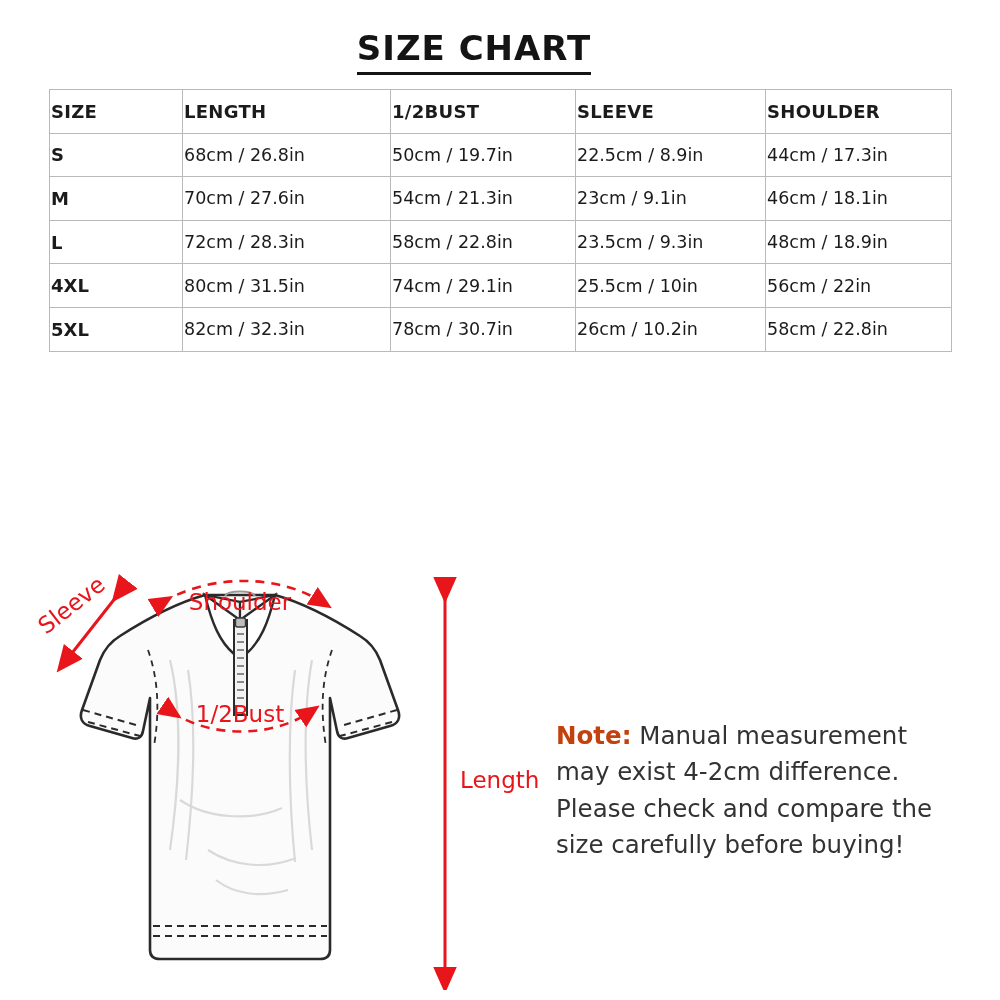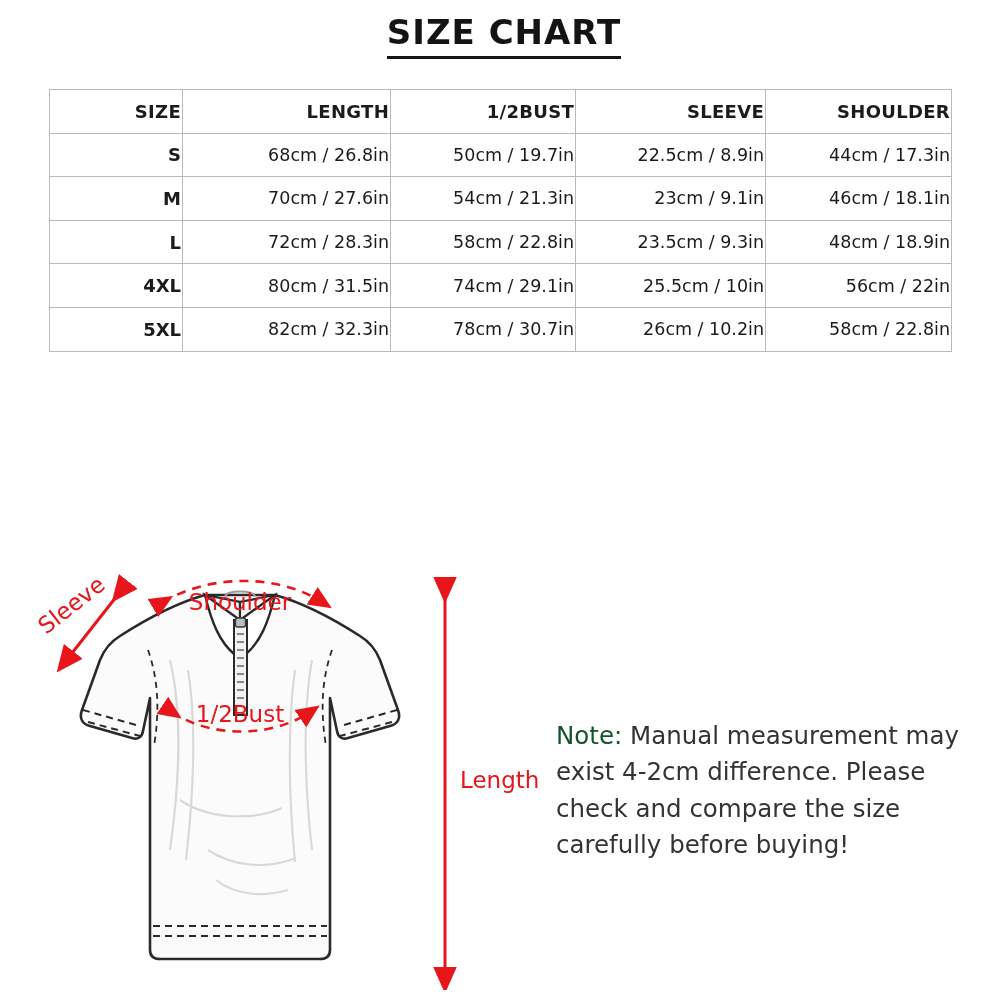--- a/index.html
+++ b/index.html
@@ -12,25 +12,24 @@
     height: 1000px;
     position: relative;
     font-family: "DejaVu Sans", sans-serif;
     color: #1a1a1a;
     overflow: hidden;
   }
 
   
   .title-wrap {
     position: absolute;
-    top: 12px;
+    top: 28px;
     left: 0;
     width: 948px;
     text-align: center;
-    padding-left: 30px;
   }
   .title {
     display: inline-block;
     font-size: 34px;
     font-weight: bold;
     letter-spacing: 1px;
     color: #141414;
     padding-bottom: 4px;
     border-bottom: 3px solid #141414;
     font-family: "DejaVu Sans", sans-serif;
@@ -43,21 +42,21 @@
     left: 49px;
     width: 902px;
   }
   table.size-table {
     border-collapse: collapse;
     width: 902px;
     table-layout: fixed;
   }
   table.size-table td, table.size-table th {
     border: 1px solid #b9b9b9;
-    text-align: right;
+    text-align: left;
     vertical-align: middle;
     height: 40.6px;
     font-size: 17.5px;
     color: #1b1b1b;
     font-family: "DejaVu Sans", sans-serif;
   }
   table.size-table thead th {
     font-weight: bold;
     font-size: 18px;
     letter-spacing: 0.3px;
@@ -85,21 +84,21 @@
   .note {
     position: absolute;
     left: 556px;
     top: 718px;
     width: 410px;
     font-size: 24.5px;
     line-height: 1.48;
     color: #333333;
     font-family: "DejaVu Sans", sans-serif;
   }
-  .note b { font-weight: normal; color: #14532d; }
+  .note b { font-weight: bold; color: #c2410c; }
 
   .lbl {
     fill: #e8151b;
     font-family: "DejaVu Sans", sans-serif;
   }
 </style>
 </head>
 <body>
 
 <div class="title-wrap">

